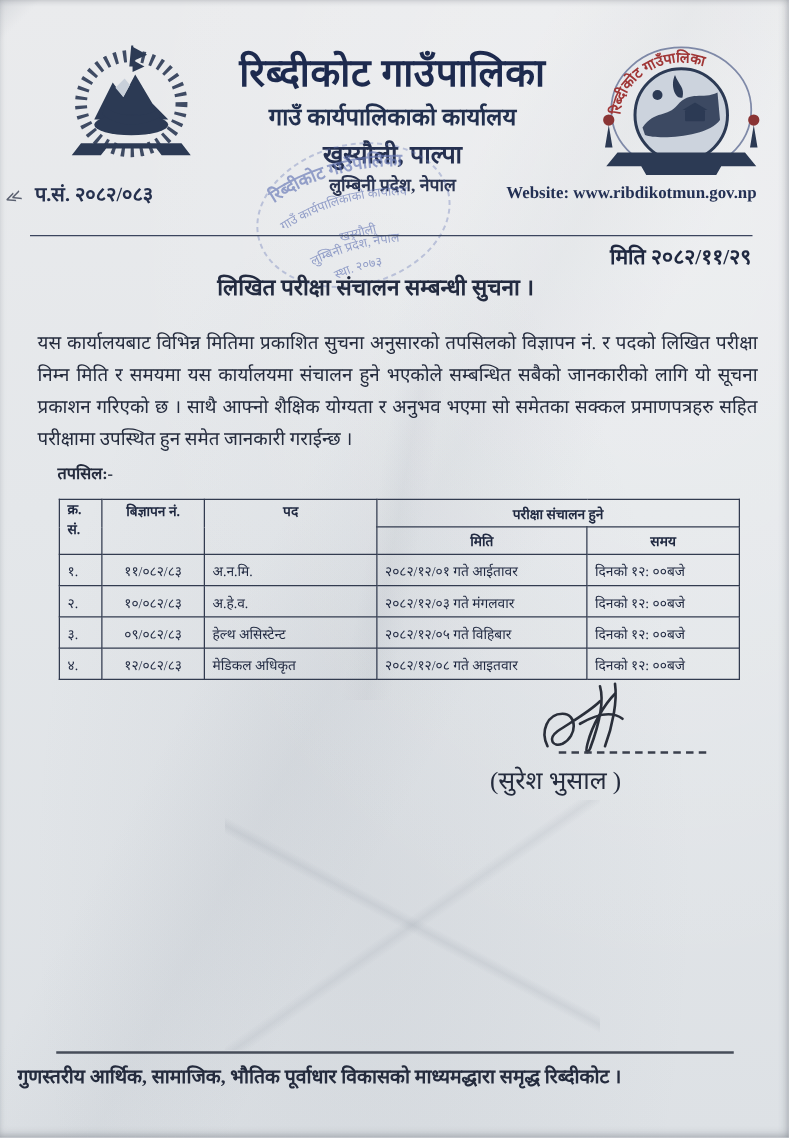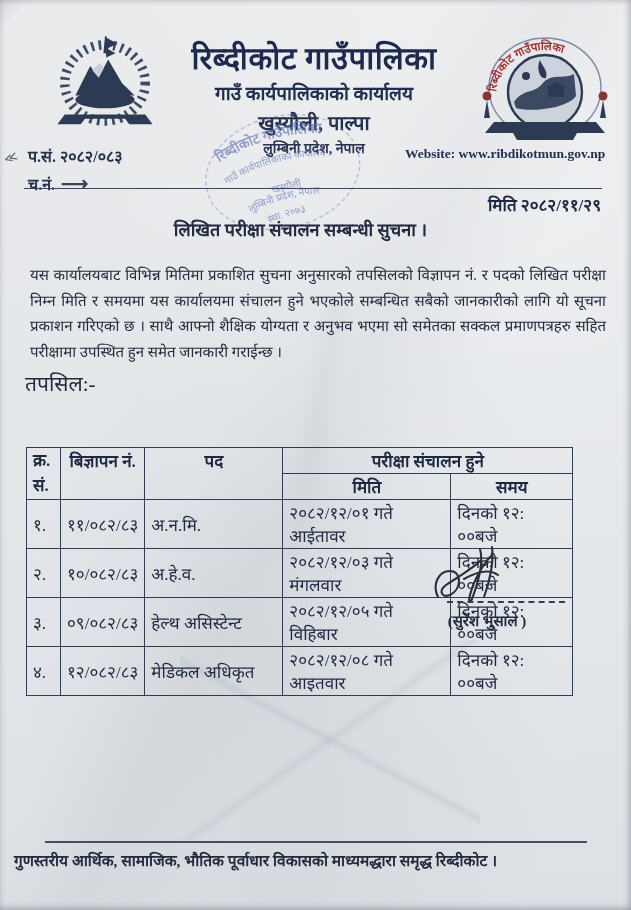--- a/index.html
+++ b/index.html
@@ -54,44 +54,44 @@
 
   .head-rule { position:absolute; left:24px; top:188px; width:578px; border-top:1.7px solid #3b455e; }
   .date-line { position:absolute; right:30px; top:193px; font-size:17px; font-weight:700; color:#1f2840;margin-left:39px; }
 
   .subject { position:absolute; left:0; width:601px; top:217px; text-align:center;
              font-size:18px; font-weight:600; color:#232b40; }
 
   .paragraph { position:absolute; left:30px; top:263px; width:576px;
                font-size:15px; line-height:25.5px; font-weight:500; color:#242b3d;
                text-align:justify; }
-  .tapasil { position:absolute; left:25px; top:369px; font-size:21px; font-weight:400; color:#242b3d; }
-
-  
-  table.exam { position:absolute; left:26px; top:399px; border-collapse:collapse;
-               font-size:17px; color:#1f2840; font-weight:500;margin-top:48px; }
+  .tapasil { position:absolute; left:46px; top:369px; font-size:13px; font-weight:700; color:#242b3d; }
+
+  
+  table.exam { position:absolute; left:47px; top:399px; border-collapse:collapse;
+               font-size:11px; color:#1f2840; font-weight:500; }
   table.exam th, table.exam td { border:1.4px solid #323b4f; padding:1px 6px; }
   table.exam th { font-weight:600; }
   th.sn-h { width:34px; text-align:left; vertical-align:top; line-height:1.45; }
   th.adv-h { width:82px; text-align:center; vertical-align:top; }
   th.post-h { width:138px; text-align:center; vertical-align:top; }
   th.group-h { height:22px; }
   th.date-h { width:168px; text-align:center; height:22px; }
   th.time-h { width:122px; text-align:center; height:22px; }
   td.sn { text-align:left; padding-left:8px; height:25px; }
   td.adv { text-align:center; }
   td.post { text-align:left; }
   td.date { text-align:left; padding-left:8px; }
   td.time { text-align:left; }
 
   
   .sig-scribble { position:absolute; left:428px; top:545px; width:118px; height:66px; }
   .sig-dash { position:absolute; left:447px; top:601px; width:118px; border-top:2px dashed #3a3f4c; }
-  .sig-name { position:absolute; left:392px; top:610px; width:190px; text-align:center;
-              font-size:15px; font-weight:700; color:#242b3d; }
+  .sig-name { position:absolute; left:392px; top:610px; width:190px; text-align:left;
+              font-size:20px; font-weight:400; color:#242b3d; }
   .sig-role { position:absolute; left:372px; top:636px; width:230px; text-align:center;
               font-size:16.5px; font-weight:600; color:#242b3d; }
 
   
   .footer-rule { position:absolute; left:45px; top:841px; width:542px; border-top:2px solid #474d59; }
   .footer-text { position:absolute; left:0; width:511px; top:849px; text-align:center;
                  font-size:15.5px; font-weight:600; color:#242b3d; }
 
   svg text { font-family:"Liberation Serif", serif; }
 </style>
@@ -164,24 +164,20 @@
       <text font-size="10" x="85" y="80" text-anchor="middle">खस्यौली</text>
       <text font-size="10"><textPath href="#st4" startOffset="10">लुम्बिनी प्रदेश, नेपाल</textPath></text>
       <text font-size="10"><textPath href="#st5" startOffset="14">स्था. २०७३</textPath></text>
     </g>
   </svg>
 
   <div class="pen-mark">≪</div>
 
   <div class="refs">
     <div>प.सं. २०८२/०८३</div>
-    <div class="dispatch-row">
-      <span>च.नं.</span>
-      <span class="dispatch-arrow">⟶</span>
-    </div>
   </div>
 
   <div class="contacts">
     <div class="line">Website: www.ribdikotmun.gov.np</div>
   </div>
 
   <div class="head-rule"></div>
   <div class="date-line">मिति २०८२/११/२९</div>
 
   <div class="subject">लिखित परीक्षा संचालन सम्बन्धी सुचना ।</div>

